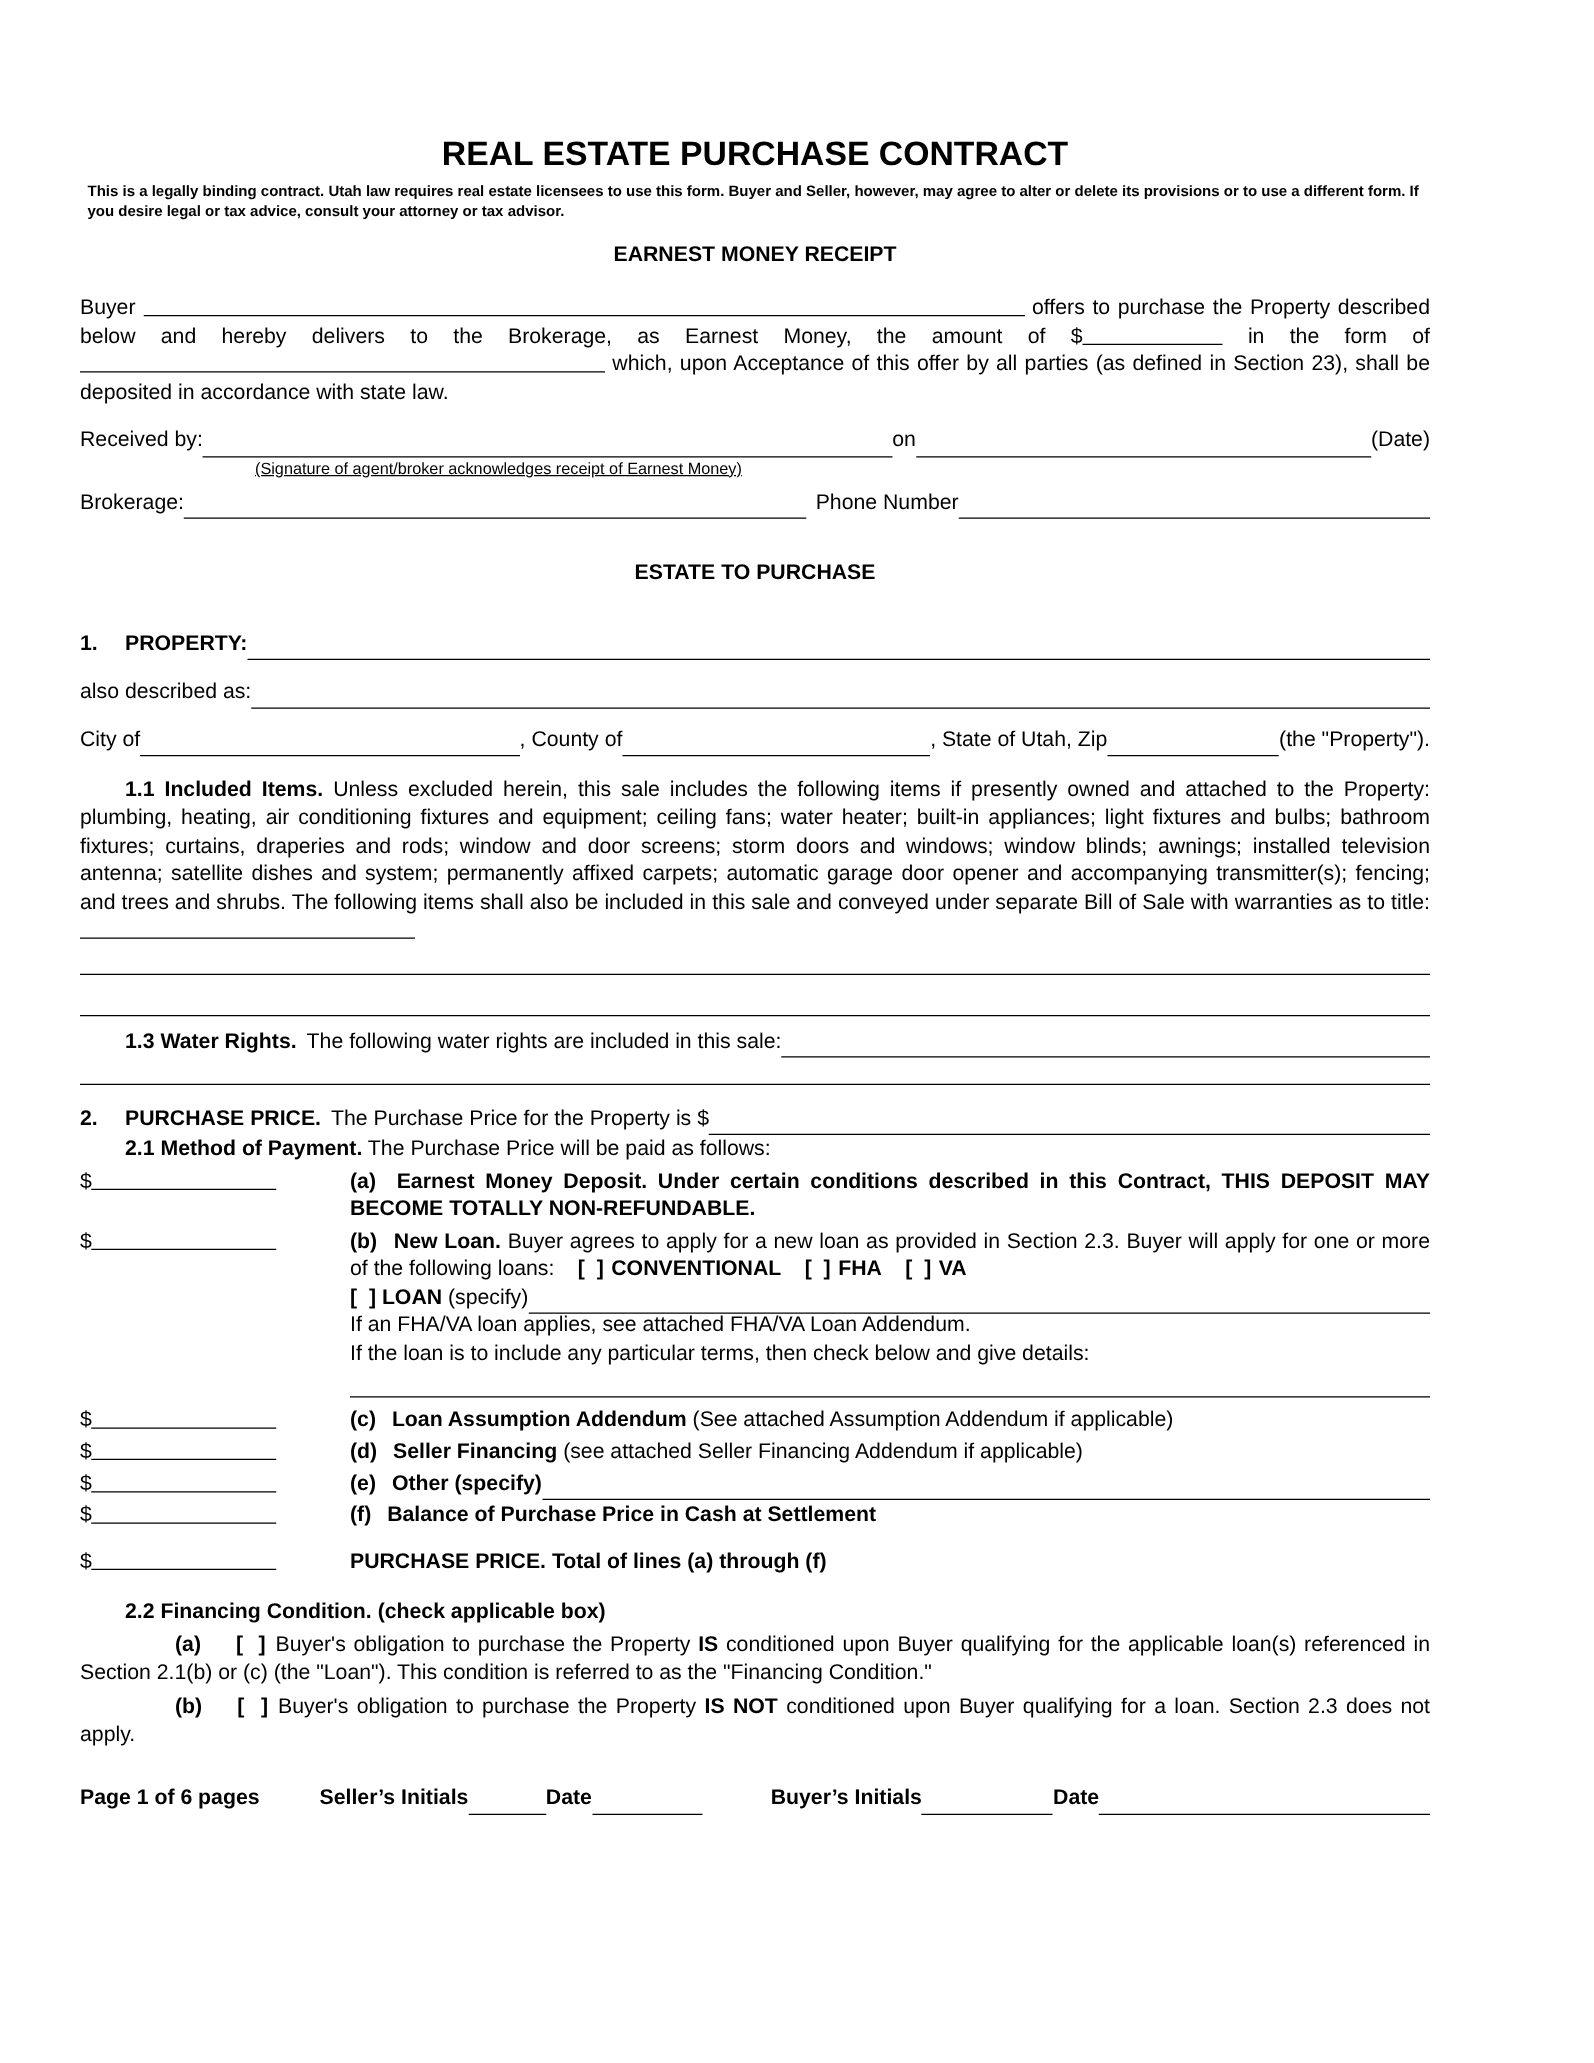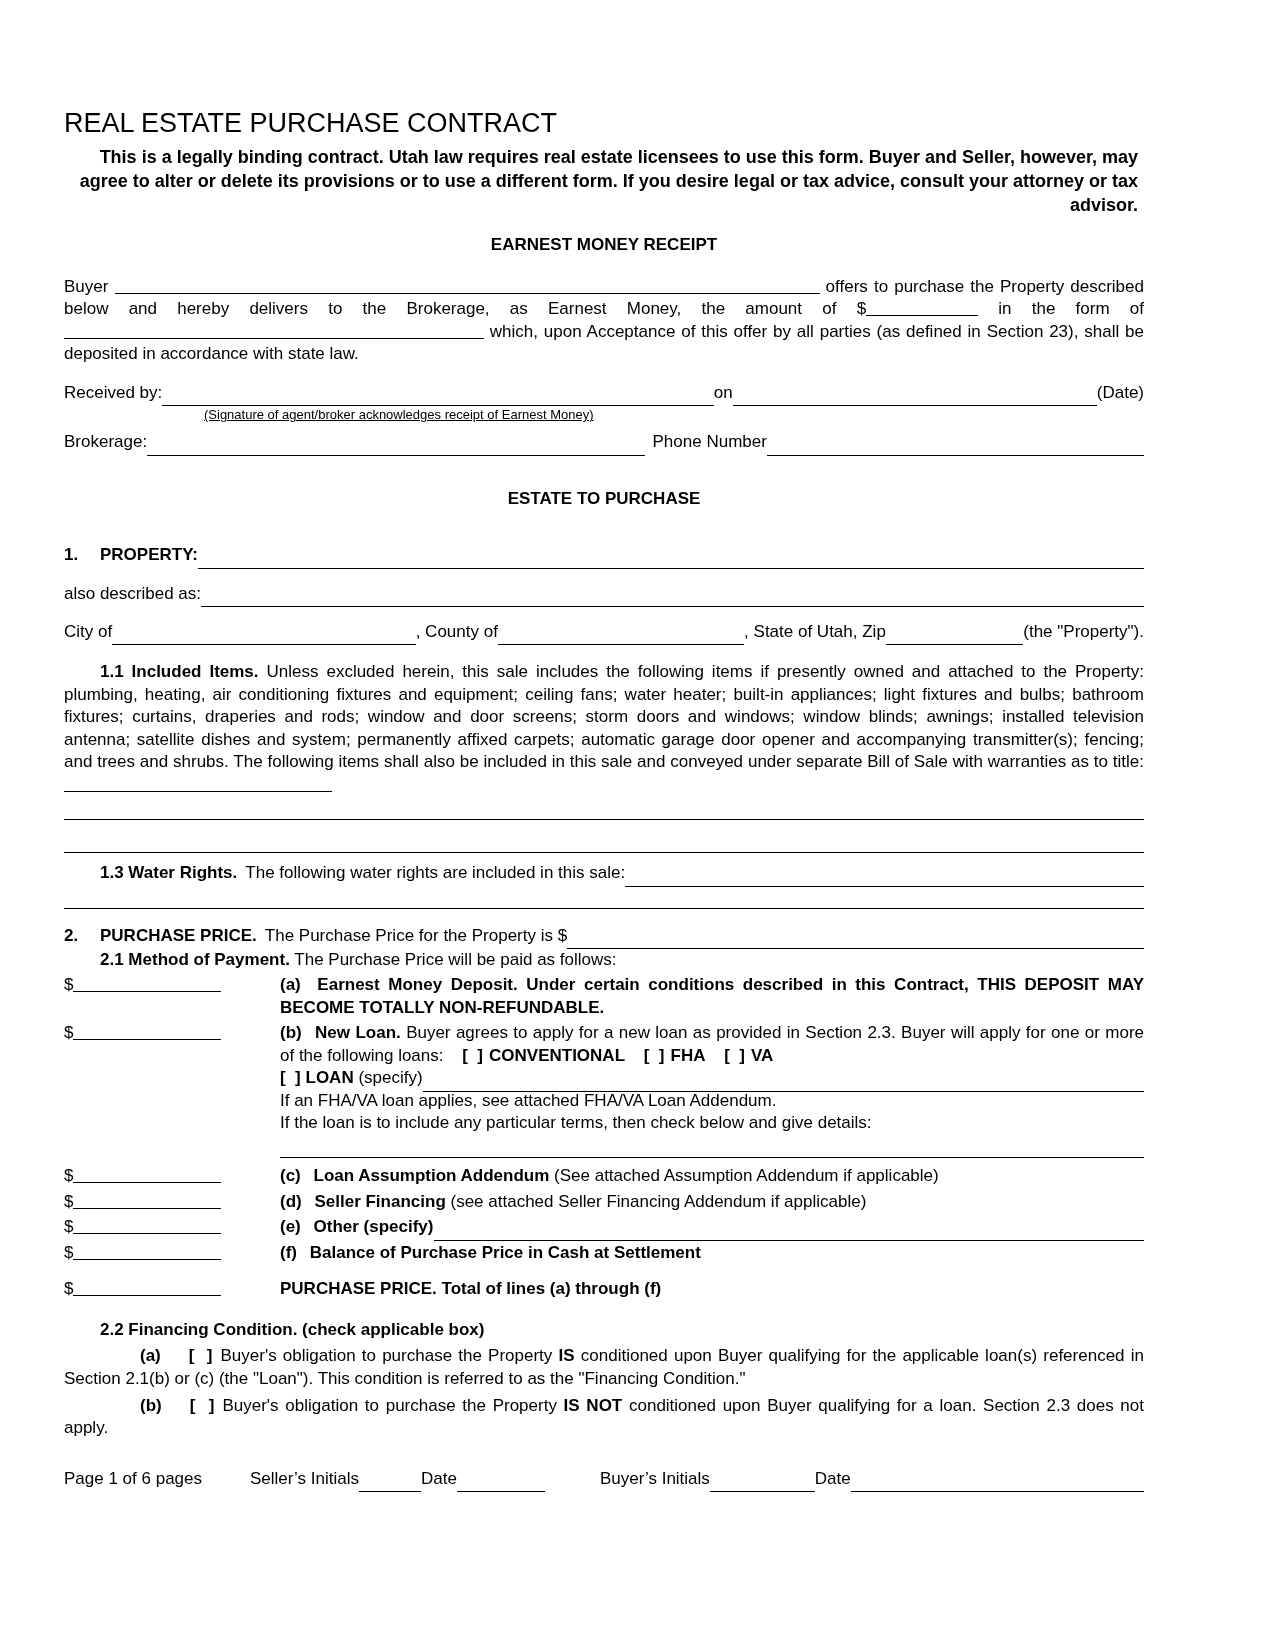--- a/index.html
+++ b/index.html
@@ -4,22 +4,22 @@
 <style>
   * { margin: 0; padding: 0; box-sizing: border-box; }
   html, body { background: #ffffff; }
   body { width: 1275px; font-family: "Liberation Sans", "DejaVu Sans", sans-serif; color: #000; }
   .page {
     width: 1275px; height: 1650px; overflow: hidden; background: #fff;
     padding: 106px 131px 40px 64px;
     font-size: 17px; line-height: 1.32;
   }
   .b { font-weight: bold; }
-  .title { font-size: 27px; font-weight: normal; text-align: left; margin-bottom: 3px; }
-  .disclaimer { font-size: 18px; font-weight: bold; text-align: right; line-height: 1.35; margin: 0 6px 16px; }
+  .title { font-size: 27px; font-weight: bold; text-align: center; margin-bottom: 3px; }
+  .disclaimer { font-size: 12px; font-weight: bold; text-align: left; line-height: 1.35; margin: 0 6px 16px; }
   .heading { font-weight: bold; text-align: center; margin-bottom: 20px; }
   .justify { text-align: justify; }
   .blank { display: inline-block; height: 14px; border-bottom: 1.5px solid #000; vertical-align: -2px; }
   .frow { display: flex; align-items: flex-end; }
   .frow > span { flex: 0 0 auto; }
   .frow > .fill { flex: 1 1 0; }
   .fill { height: 13px; border-bottom: 1.5px solid #000; position: relative; top: 2px; }
   .rule-line { height: 24px; border-bottom: 1.5px solid #000; }
   .num { display: inline-block; width: 36px; flex: 0 0 36px !important; }
   .indent { text-indent: 36px; }
@@ -38,21 +38,21 @@
   .otp-heading { margin-bottom: 34px; }
   .gap16 { margin-bottom: 16px; }
   .gap18 { margin-bottom: 18px; }
   .rl-gap { margin-bottom: 9px; }
   .sec2-row { margin-bottom: 2px; }
   .m21 { padding-left: 36px; margin-bottom: 3px; }
   .total-row { margin-top: 14px; }
   .fc-heading { margin: 18px 0 4px 36px; font-weight: bold; }
   .fc-para { text-indent: 76px; margin-bottom: 5px; }
   .fc-cb { margin: 0 8px 0 28px; }
-  .footer-row { margin-top: 28px; font-weight: normal; }
+  .footer-row { margin-top: 28px; font-weight: bold; }
   .ml48 { margin-left: 48px; }
   .ml55 { margin-left: 55px; }
   .fb62 { flex: 0 0 62px !important; }
   .fb88 { flex: 0 0 88px !important; }
   .fb105 { flex: 0 0 105px !important; }
 </style>
 </head>
 <body>
 
 <div class="page">

